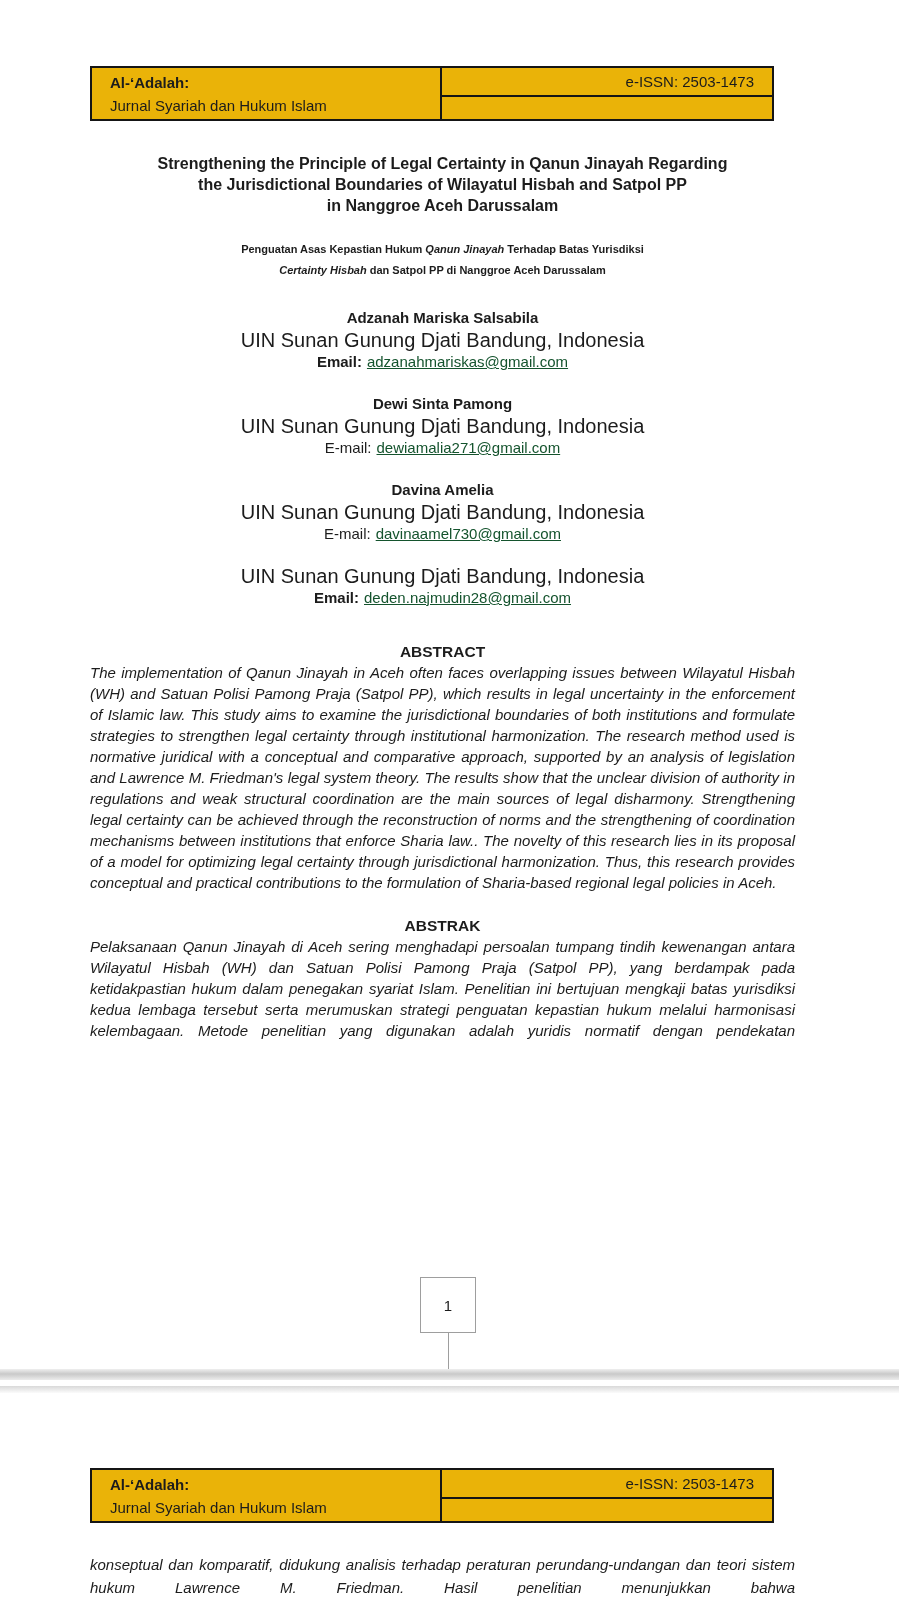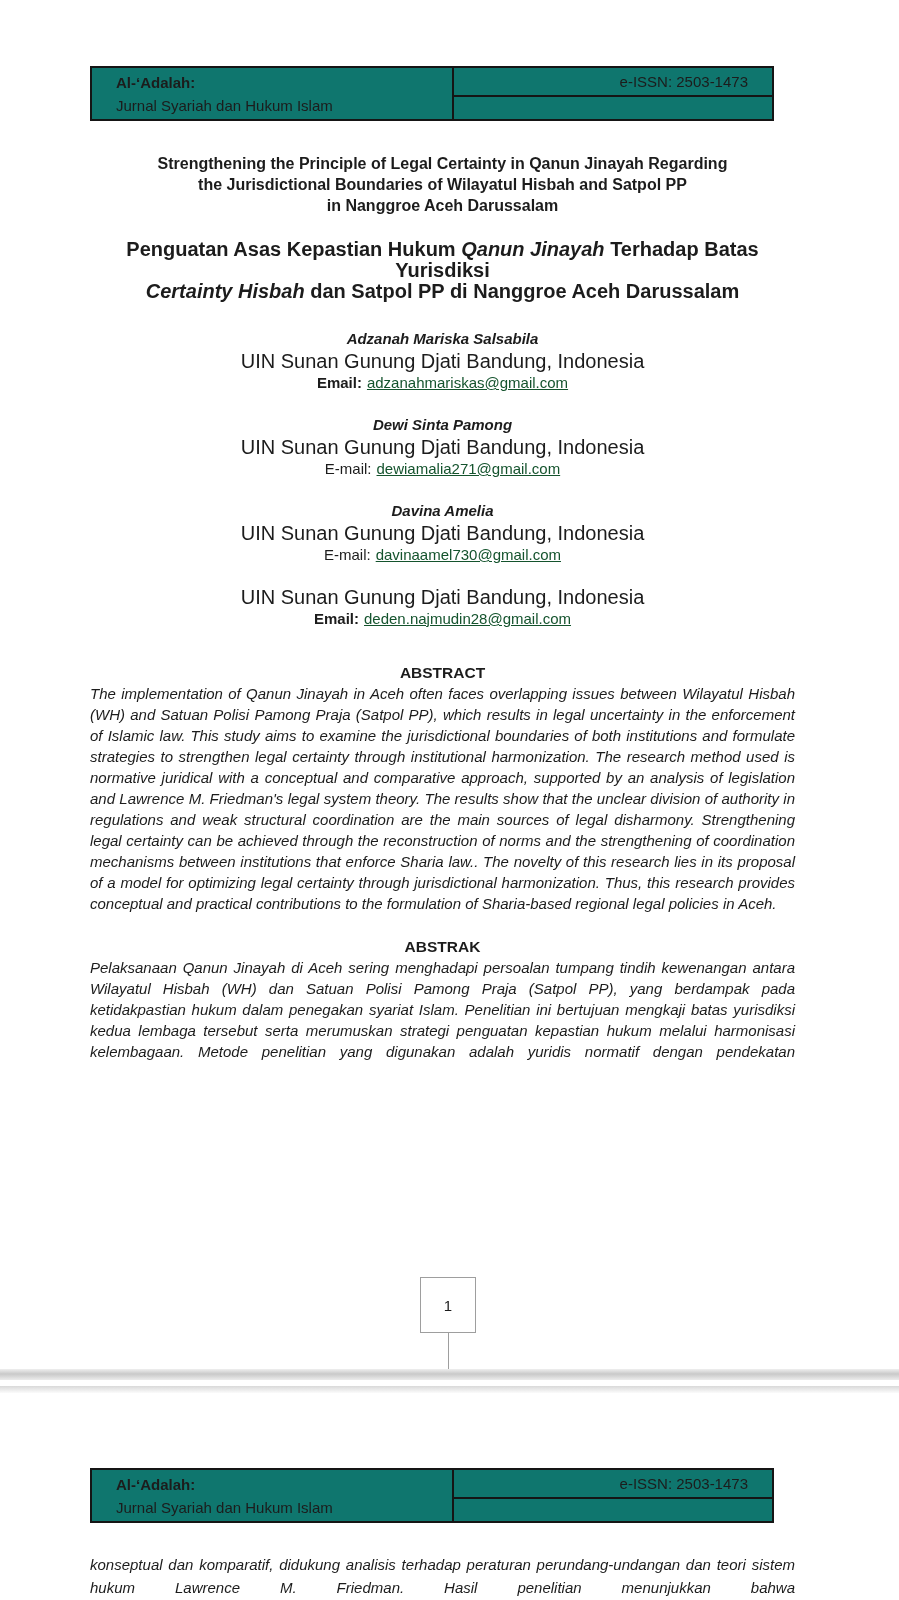--- a/index.html
+++ b/index.html
@@ -3,31 +3,31 @@
 <meta charset="utf-8">
 <style>
   html,body{margin:0;padding:0;background:#ffffff;}
   .canvas{
     position:relative;width:899px;height:1600px;background:#ffffff;overflow:hidden;
     font-family:"Liberation Sans","DejaVu Sans",sans-serif;color:#1c1c1c;
   }
   
   .page1{padding:66px 104px 0 90px;box-sizing:border-box;}
   table.hdr{border-collapse:collapse;width:684px;table-layout:fixed;}
-  table.hdr td{border:2px solid #151515;padding:1px 24px;font-size:15px;vertical-align:middle;background:#0f766e;}
+  table.hdr td{border:2px solid #151515;padding:1px 18px;font-size:15px;vertical-align:middle;background:#eab308;}
   td.hl{width:312px;}
   .jt{font-weight:bold;font-size:15px;line-height:23px;}
   .js{font-size:15px;line-height:23px;}
   td.hr1{text-align:right;height:25px;font-size:15px;}
   td.hr2{height:20px;}
   .ten{margin:32px 0 0;font-size:16px;line-height:21px;font-weight:bold;text-align:center;}
-  .tid{margin:23px 0 0;font-size:20px;line-height:21px;font-weight:bold;text-align:center;}
+  .tid{margin:23px 0 0;font-size:11px;line-height:21px;font-weight:bold;text-align:center;}
   .author{margin-top:20px;}
   .author.first{margin-top:26px;}
-  .aname{font-weight:bold;font-size:15px;line-height:22px;text-align:center;font-style:italic;}
+  .aname{font-weight:bold;font-size:15px;line-height:22px;text-align:center;}
   .aaff{font-size:20px;line-height:22px;text-align:center;}
   .aemail{font-size:15px;line-height:22px;text-align:center;}
   .elabel{margin-right:5px;}
   .elabel.b{font-weight:bold;}
   .elink{color:#14532d;text-decoration:underline;cursor:pointer;}
   .sech{margin-top:32px;font-weight:bold;font-size:15.5px;line-height:21px;text-align:center;}
   .sech.mt22{margin-top:22px;}
   .abs{margin:0;font-style:italic;font-size:15px;line-height:21px;text-align:justify;}
   .abs.cont{text-align-last:justify;}
   .keywords{margin:26px 0 0;font-weight:bold;font-size:15px;line-height:21px;text-align:left;}

